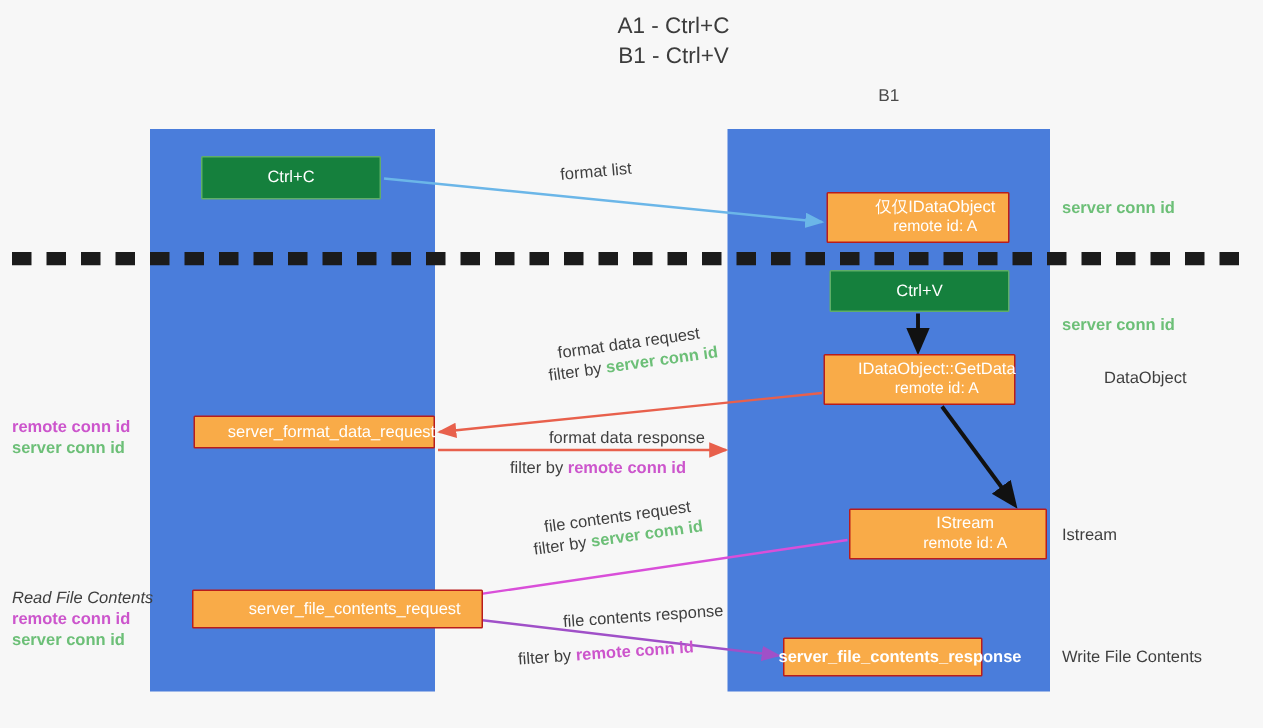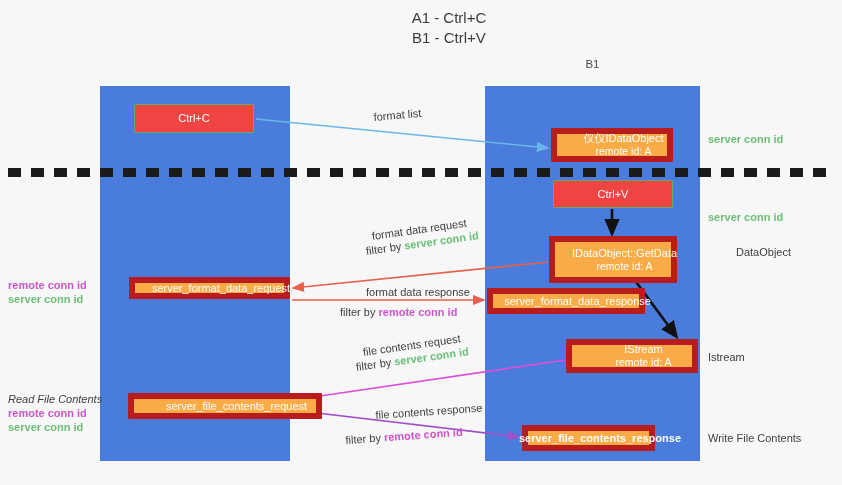--- a/index.html
+++ b/index.html
@@ -64,28 +64,28 @@
     display: flex;
     flex-direction: column;
     align-items: center;
     justify-content: center;
     text-align: center;
     color: #ffffff;
     font-size: 11px;
     line-height: 13px;
     border-radius: 1px;
   }
-  .node.green { background: #ef4444; border: 1px solid #5fae68; }
-  .node.orange { background: #f9ab48; border: 6px solid #b91c1c; padding-left: 23px; }
+  .node.green { background: #15803d; border: 1px solid #5fae68; }
+  .node.orange { background: #f9ab48; border: 1px solid #b91c1c; padding-left: 23px; }
   .node .l2 { font-size: 10.5px; }
 
   #n-ctrlc  { left: 134px; top: 104px; width: 120px; height: 29px; }
   #n-idataobject { left: 551px; top: 128px; width: 122px; height: 34px; }
   #n-ctrlv  { left: 553px; top: 180px; width: 120px; height: 28px; }
-  #n-getdata { left: 549px; top: 236px; width: 128px; height: 47px; }
+  #n-getdata { left: 549px; top: 236px; width: 128px; height: 34px; }
   #n-istream { left: 566px; top: 339px; width: 132px; height: 34px; }
 
   #n-fmt-req  { left: 129px; top: 277px; width: 161px; height: 22px; }
   #n-fmt-resp { left: 487px; top: 288px; width: 158px; height: 26px; }
   #n-file-req { left: 128px; top: 393px; width: 194px; height: 26px; }
   #n-file-resp{ left: 522px; top: 425px; width: 133px; height: 26px; font-weight: bold; }
 
   
   .ann {
     font-size: 11px;
@@ -217,23 +217,20 @@
 
   <div class="abs node orange" id="n-istream">
     <div>IStream</div>
     <div class="l2">remote id: A</div>
   </div>
 
   <div class="abs node orange" id="n-fmt-req">
     <div>server_format_data_request</div>
   </div>
 
-  <div class="abs node orange" id="n-fmt-resp">
-    <div>server_format_data_response</div>
-  </div>
 
   <div class="abs node orange" id="n-file-req">
     <div>server_file_contents_request</div>
   </div>
 
   <div class="abs node orange" id="n-file-resp">
     <div>server_file_contents_response</div>
   </div>
 
   <div class="abs ann" id="cap-formatlist">

